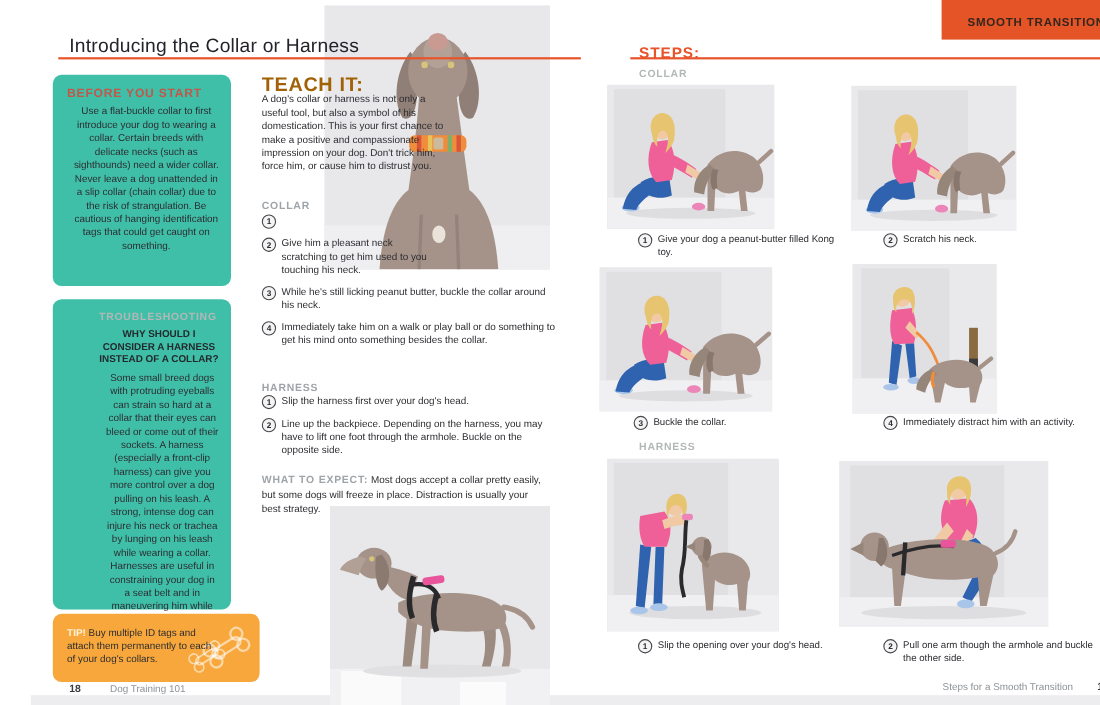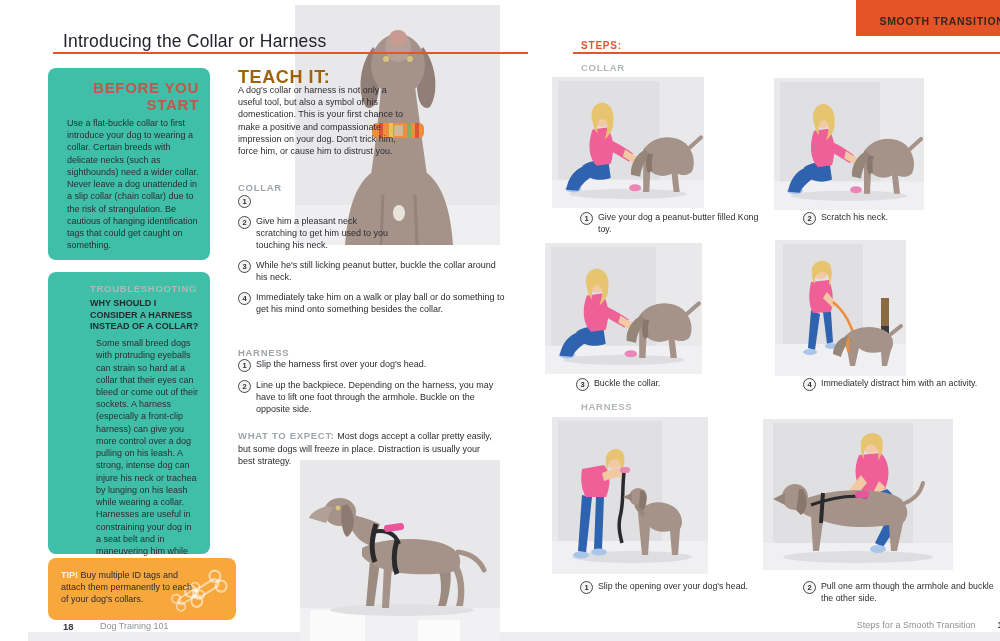--- a/index.html
+++ b/index.html
@@ -9,29 +9,29 @@
     background:#ffffff;overflow:hidden;
     font-family:"Liberation Sans",sans-serif;color:#2d2d32;
   }
   .abs{position:absolute;margin-left:28px;}
   
   .page-title{font-size:17.5px;font-weight:400;color:#23232b;letter-spacing:.2px;}
   .rule{height:2px;background:#e8532a;}
   .h-orange-lg{font-size:18px;font-weight:700;color:#a16207;letter-spacing:.6px;}
   .h-gray{font-size:9.5px;font-weight:700;color:#9fa4a8;letter-spacing:.7px;}
   .h-gray-lt{font-size:9.5px;font-weight:700;color:#b2b8b6;letter-spacing:.7px;}
-  .h-red{font-size:15px;font-weight:700;color:#c2574a;letter-spacing:.7px;text-align:right;}
-  .h-steps{font-size:10px;font-weight:700;color:#e8532a;letter-spacing:.8px;}
+  .h-red{font-size:11px;font-weight:700;color:#c2574a;letter-spacing:.7px;}
+  .h-steps{font-size:14px;font-weight:700;color:#e8532a;letter-spacing:.8px;}
   .body-txt{font-size:9px;line-height:1.36;color:#2d2d32;}
   .bold-q{font-size:9px;line-height:1.3;font-weight:700;color:#232a2e;}
   
   .callout{border-radius:8px;padding:11px 11px 10px 13px;box-sizing:border-box;}
   .teal{background:#3fbfa8;}
   .amber{background:#f7a73b;}
-  .callout p{margin:4px 0 0 6px;}
+  .callout p{margin:4px 0 0 6px;text-align:center;}
   .tip-label{font-weight:700;color:#fff3da;}
   
   .step{display:flex;margin-bottom:8px;}
   .badge{
     flex:none;width:11px;height:11px;margin-right:5px;margin-top:0px;
     border:1px solid #45454b;border-radius:50%;background:#f4f4f4;
     font-size:7.5px;font-weight:700;line-height:11px;text-align:center;color:#2c2c30;
   }
   .step-text{font-size:9px;line-height:1.33;color:#2d2d32;}
   

